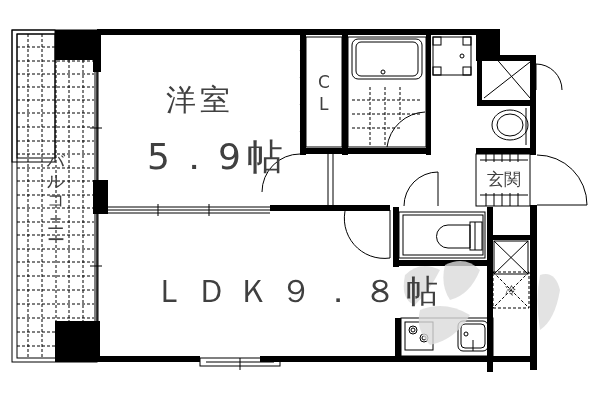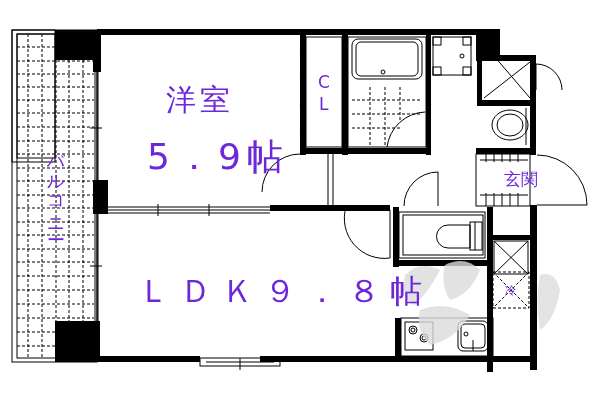--- a/index.html
+++ b/index.html
@@ -1,21 +1,21 @@
 <!DOCTYPE html>
 <html><head>
   <meta charset="utf-8">
   <style>
     html, body { margin: 0; padding: 0; background: #ffffff; }
     body { width: 600px; height: 400px; overflow: hidden; position: relative; font-family: "DejaVu Sans", sans-serif; }
     .plan { position: absolute; left: 0; top: 0; width: 600px; height: 400px; }
-    .lbl { position: absolute; color: #6d28d9; white-space: nowrap; }
+    .lbl { position: absolute; color: #404040; white-space: nowrap; }
     .room-name { font-size: 30px; letter-spacing: 4px; }
     .room-size { font-size: 36px; letter-spacing: 6px; }
-    .ldk { font-size: 32px; letter-spacing: 10px; }
+    .ldk { font-size: 32px; letter-spacing: 10px; margin-left: 16px; }
     .small { font-size: 17px; }
     .vert { writing-mode: vertical-rl; font-size: 18px; letter-spacing: 2px; }
     .tiny { font-size: 11px; }
   </style>
 </head>
 <body>
 
 <svg class="plan" viewBox="0 0 600 400" xmlns="http://www.w3.org/2000/svg">
 
   <g>
@@ -211,15 +211,15 @@
     <path d="M420,310 Q445,300 470,315 Q455,340 430,345 Q415,330 420,310 Z"></path>
     <path d="M540,275 Q555,270 560,290 Q555,320 540,330 Q535,300 540,275 Z"></path>
   </g>
 </svg>
 
 <div class="lbl room-name" style="left:166px; top:80px;">洋室</div>
 <div class="lbl room-size" style="left:147px; top:133px;">5．9帖</div>
 <div class="lbl ldk" style="left:138px; top:270px;">ＬＤＫ９．８帖</div>
 <div class="lbl small" style="left:318px; top:72px;">C</div>
 <div class="lbl small" style="left:319px; top:94px;">L</div>
-<div class="lbl small" style="left:504px; top:168px;">玄関</div>
+<div class="lbl small" style="left:487px; top:168px;">玄関</div>
 <div class="lbl vert" style="left:44px; top:140px;">バルコニー</div>
 <div class="lbl tiny" style="left:505px; top:283px;">冷</div>
 
 </body></html>

